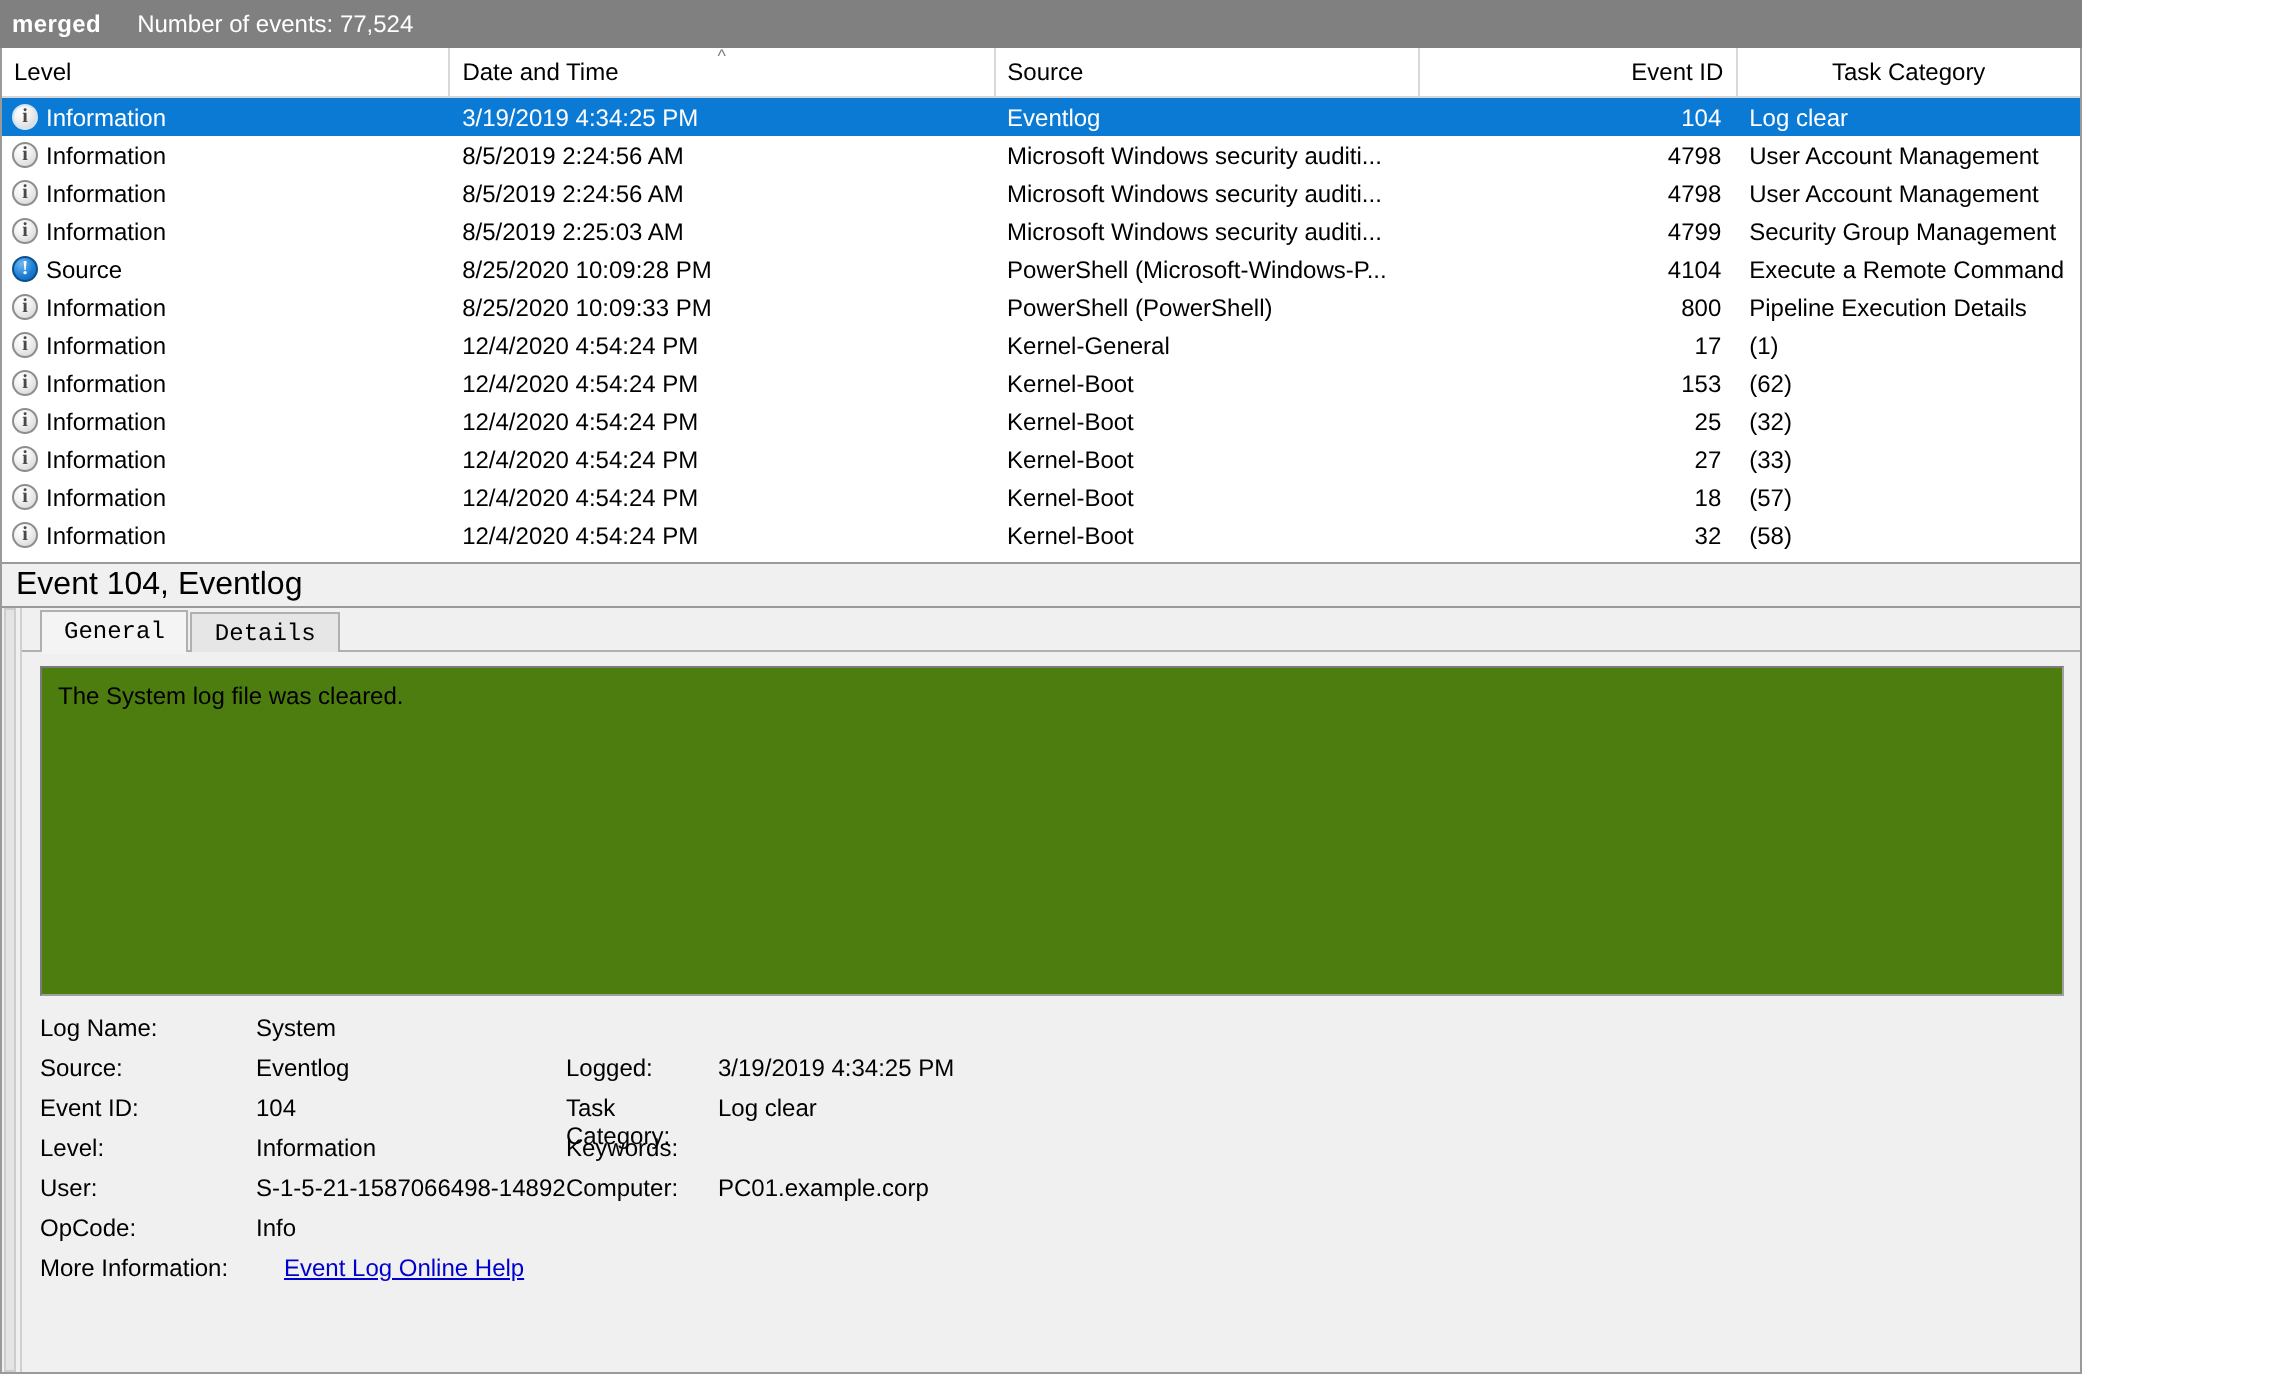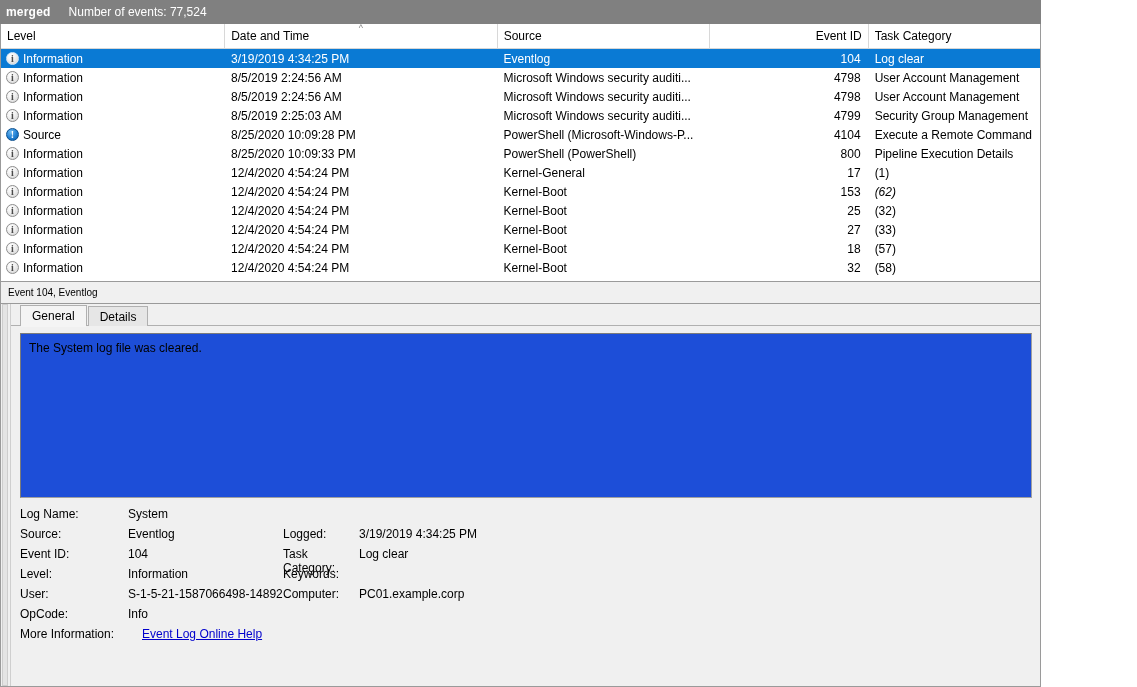--- a/index.html
+++ b/index.html
@@ -74,21 +74,21 @@
     display: flex;
     align-items: center;
     font-size: 12px;
     color: #000;
     border-right: 1px solid #d8d8d8;
     position: relative;
     overflow: hidden;
     white-space: nowrap;
   }
   .col-head .ch.num { justify-content: flex-end; }
-  .col-head .ch.last { border-right: none; }
+  .col-head .ch.last { border-right: none; justify-content: center; }
   .sort-caret {
     position: absolute;
     top: 0px;
     left: 50%;
     transform: translateX(-50%);
     font-size: 9px;
     line-height: 9px;
     color: #808080;
   }
 
@@ -162,21 +162,21 @@
     flex-direction: column;
     position: relative;
     overflow: hidden;
   }
   .detail-header {
     height: 22px;
     flex: 0 0 auto;
     display: flex;
     align-items: center;
     padding-left: 7px;
-    font-size: 10px;
+    font-size: 16px;
     background: #f0f0f0;
     border-bottom: 1px solid #9a9a9a;
     box-sizing: border-box;
   }
   .detail-body {
     flex: 1 1 auto;
     display: flex;
     position: relative;
     overflow: hidden;
   }
@@ -227,37 +227,38 @@
     display: flex;
     align-items: center;
     font-size: 12px;
     box-sizing: border-box;
     border: 1px solid #b0b0b0;
     border-bottom: none;
     background: #e6e6e6;
     margin-right: 1px;
     position: relative;
     z-index: 1;
+    font-family: Liberation Mono, monospace;
   }
   .tab.active {
     background: #f4f4f4;
     height: 21px;
     z-index: 3;
   }
   .tab.active::after {
     content: "";
     position: absolute;
     left: 0; right: 0; bottom: -1px;
     height: 2px;
     background: #f4f4f4;
   }
 
   .msg-box {
     margin: 7px 8px 0 9px;
-    background: #1d4ed8;
+    background: #4d7c0f;
     border: 1px solid #a0a0a0;
     border-top-color: #7b7b7b;
     border-left-color: #7b7b7b;
     flex: 0 0 auto;
     height: 165px;
     box-sizing: border-box;
     padding: 7px 8px;
     font-size: 12px;
     overflow: hidden;
   }
@@ -385,21 +386,21 @@
           <div class="cell" style="width: 187px;">(1)</div>
         </div>
         <div class="row">
           <div class="cell level" style="width: 245px;">
             <span class="lvl-icon information">i</span>
             <span>Information</span>
           </div>
           <div class="cell" style="width: 298px;">12/4/2020 4:54:24 PM</div>
           <div class="cell" style="width: 232px;">Kernel-Boot</div>
           <div class="cell num" style="width: 173px;">153</div>
-          <div class="cell" style="width: 187px; font-style: italic;">(62)</div>
+          <div class="cell" style="width: 187px;">(62)</div>
         </div>
         <div class="row">
           <div class="cell level" style="width: 245px;">
             <span class="lvl-icon information">i</span>
             <span>Information</span>
           </div>
           <div class="cell" style="width: 298px;">12/4/2020 4:54:24 PM</div>
           <div class="cell" style="width: 232px;">Kernel-Boot</div>
           <div class="cell num" style="width: 173px;">25</div>
           <div class="cell" style="width: 187px;">(32)</div>

